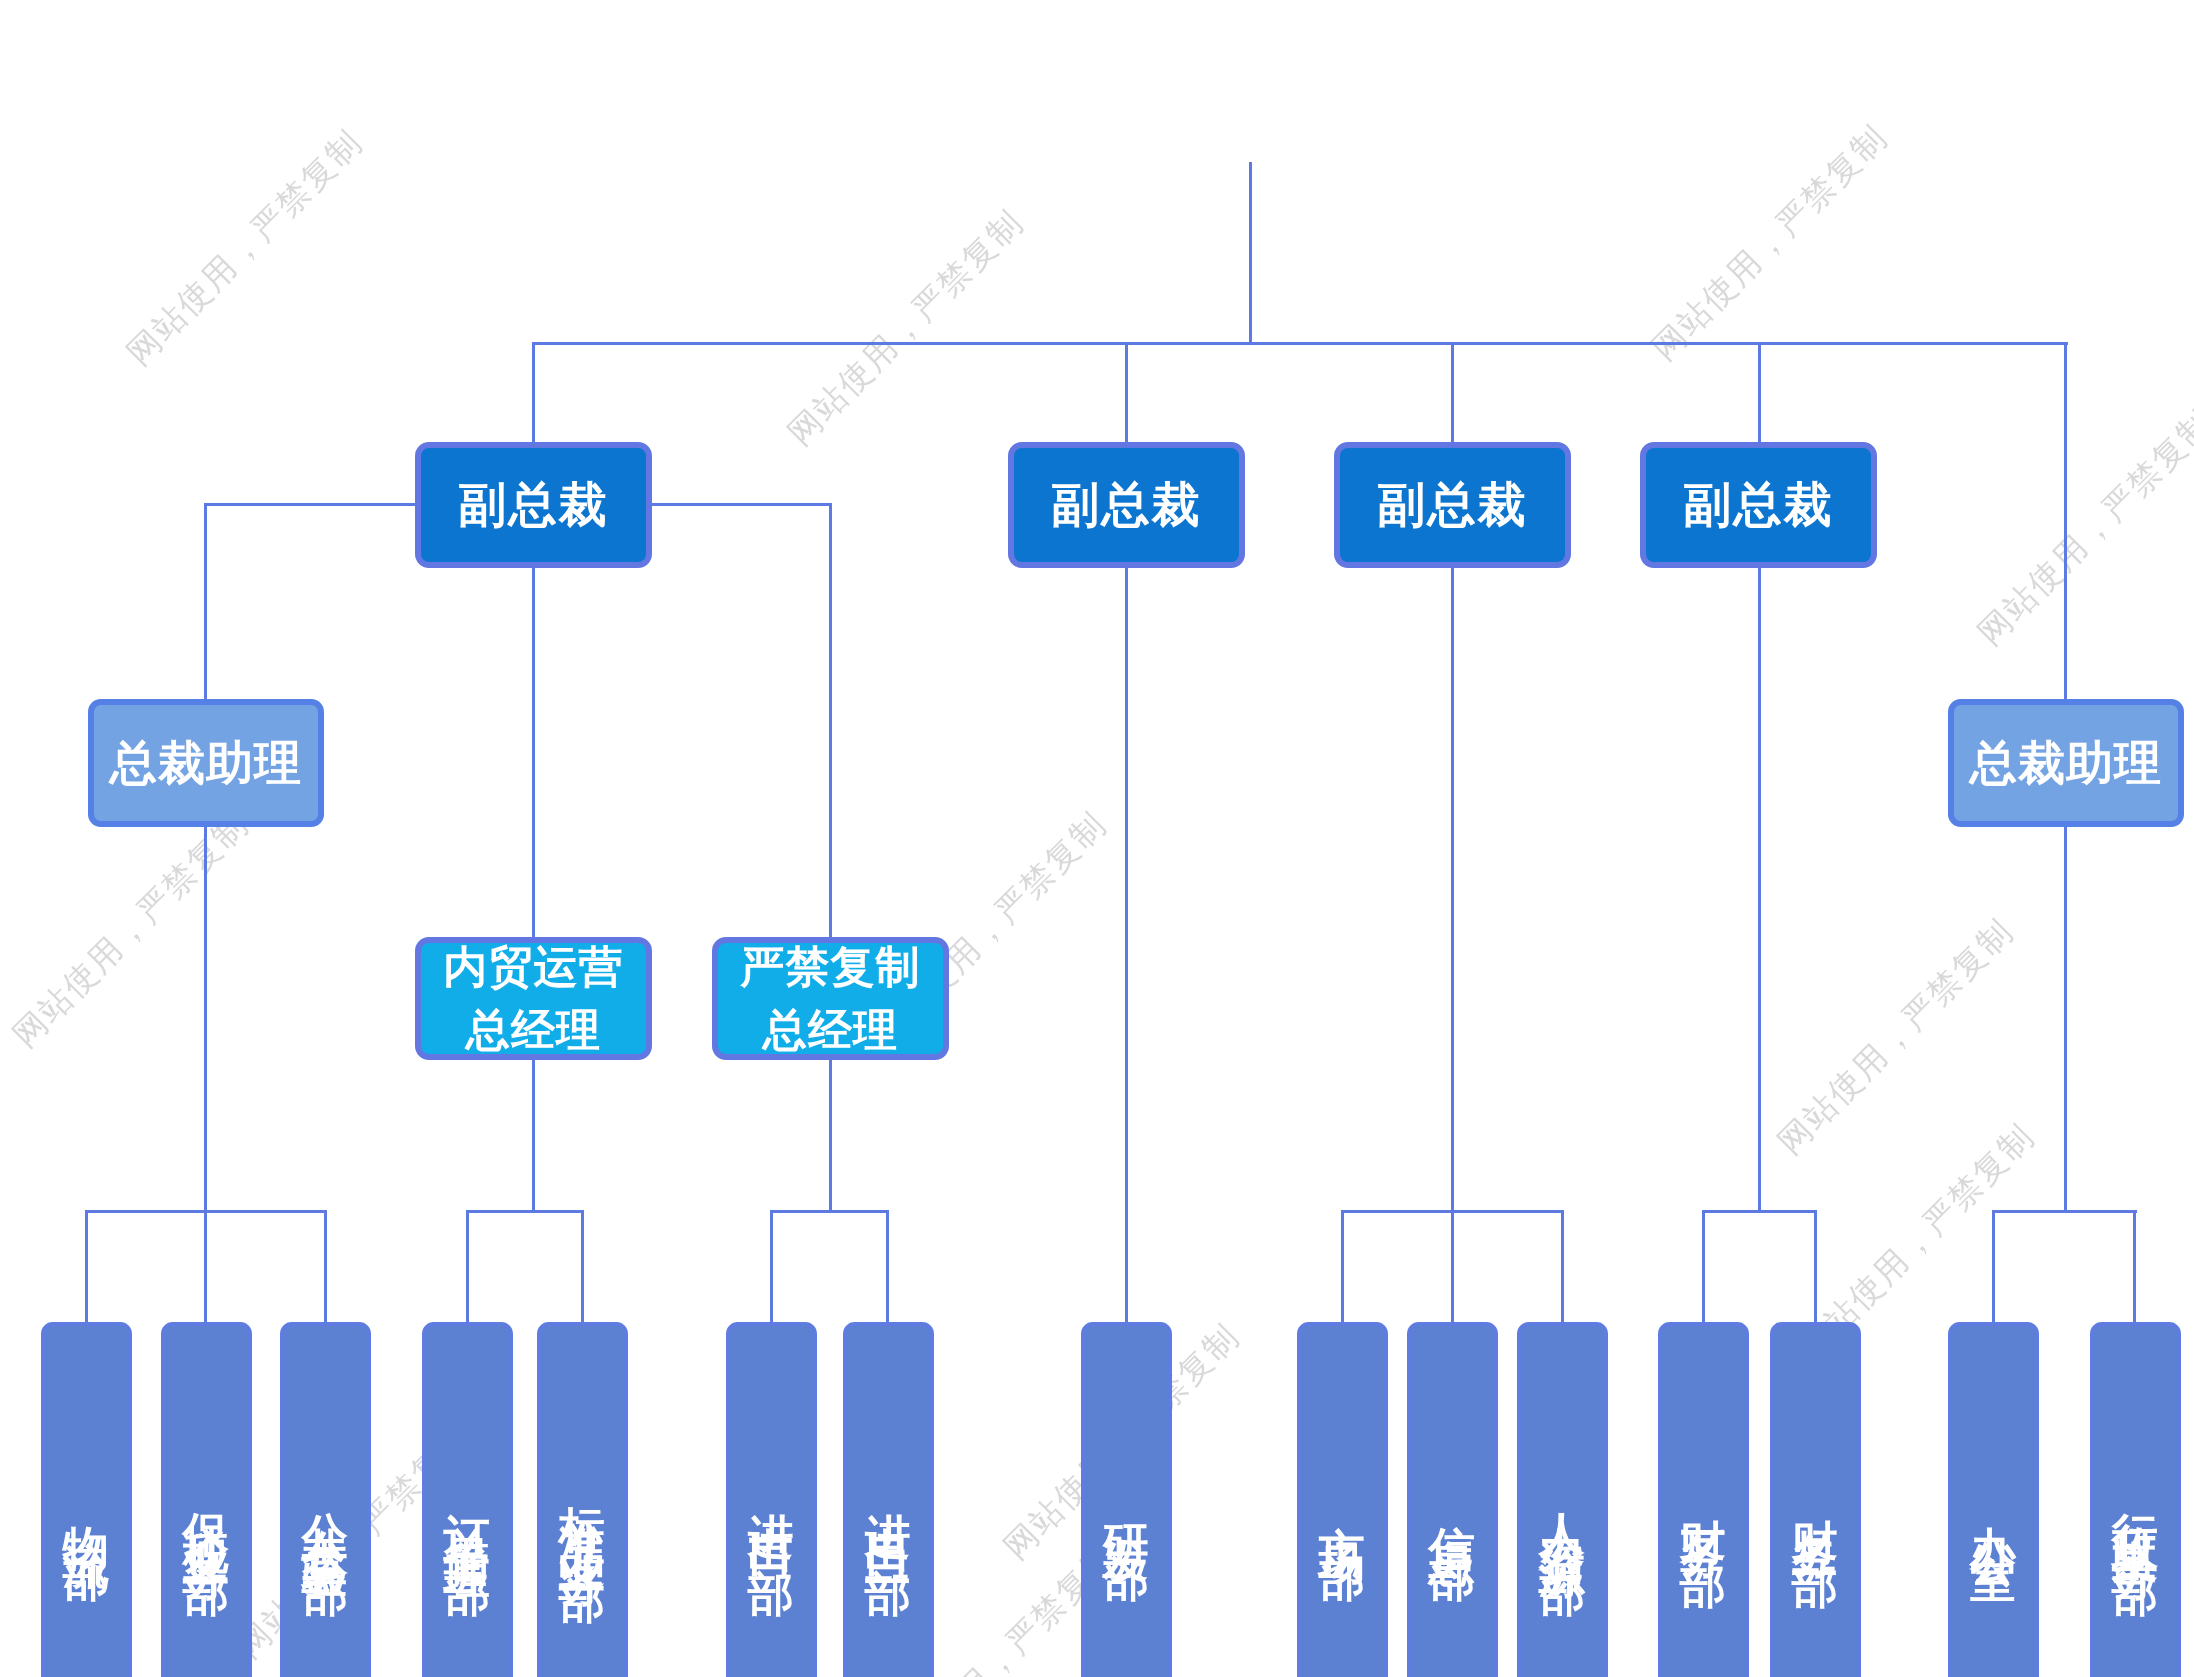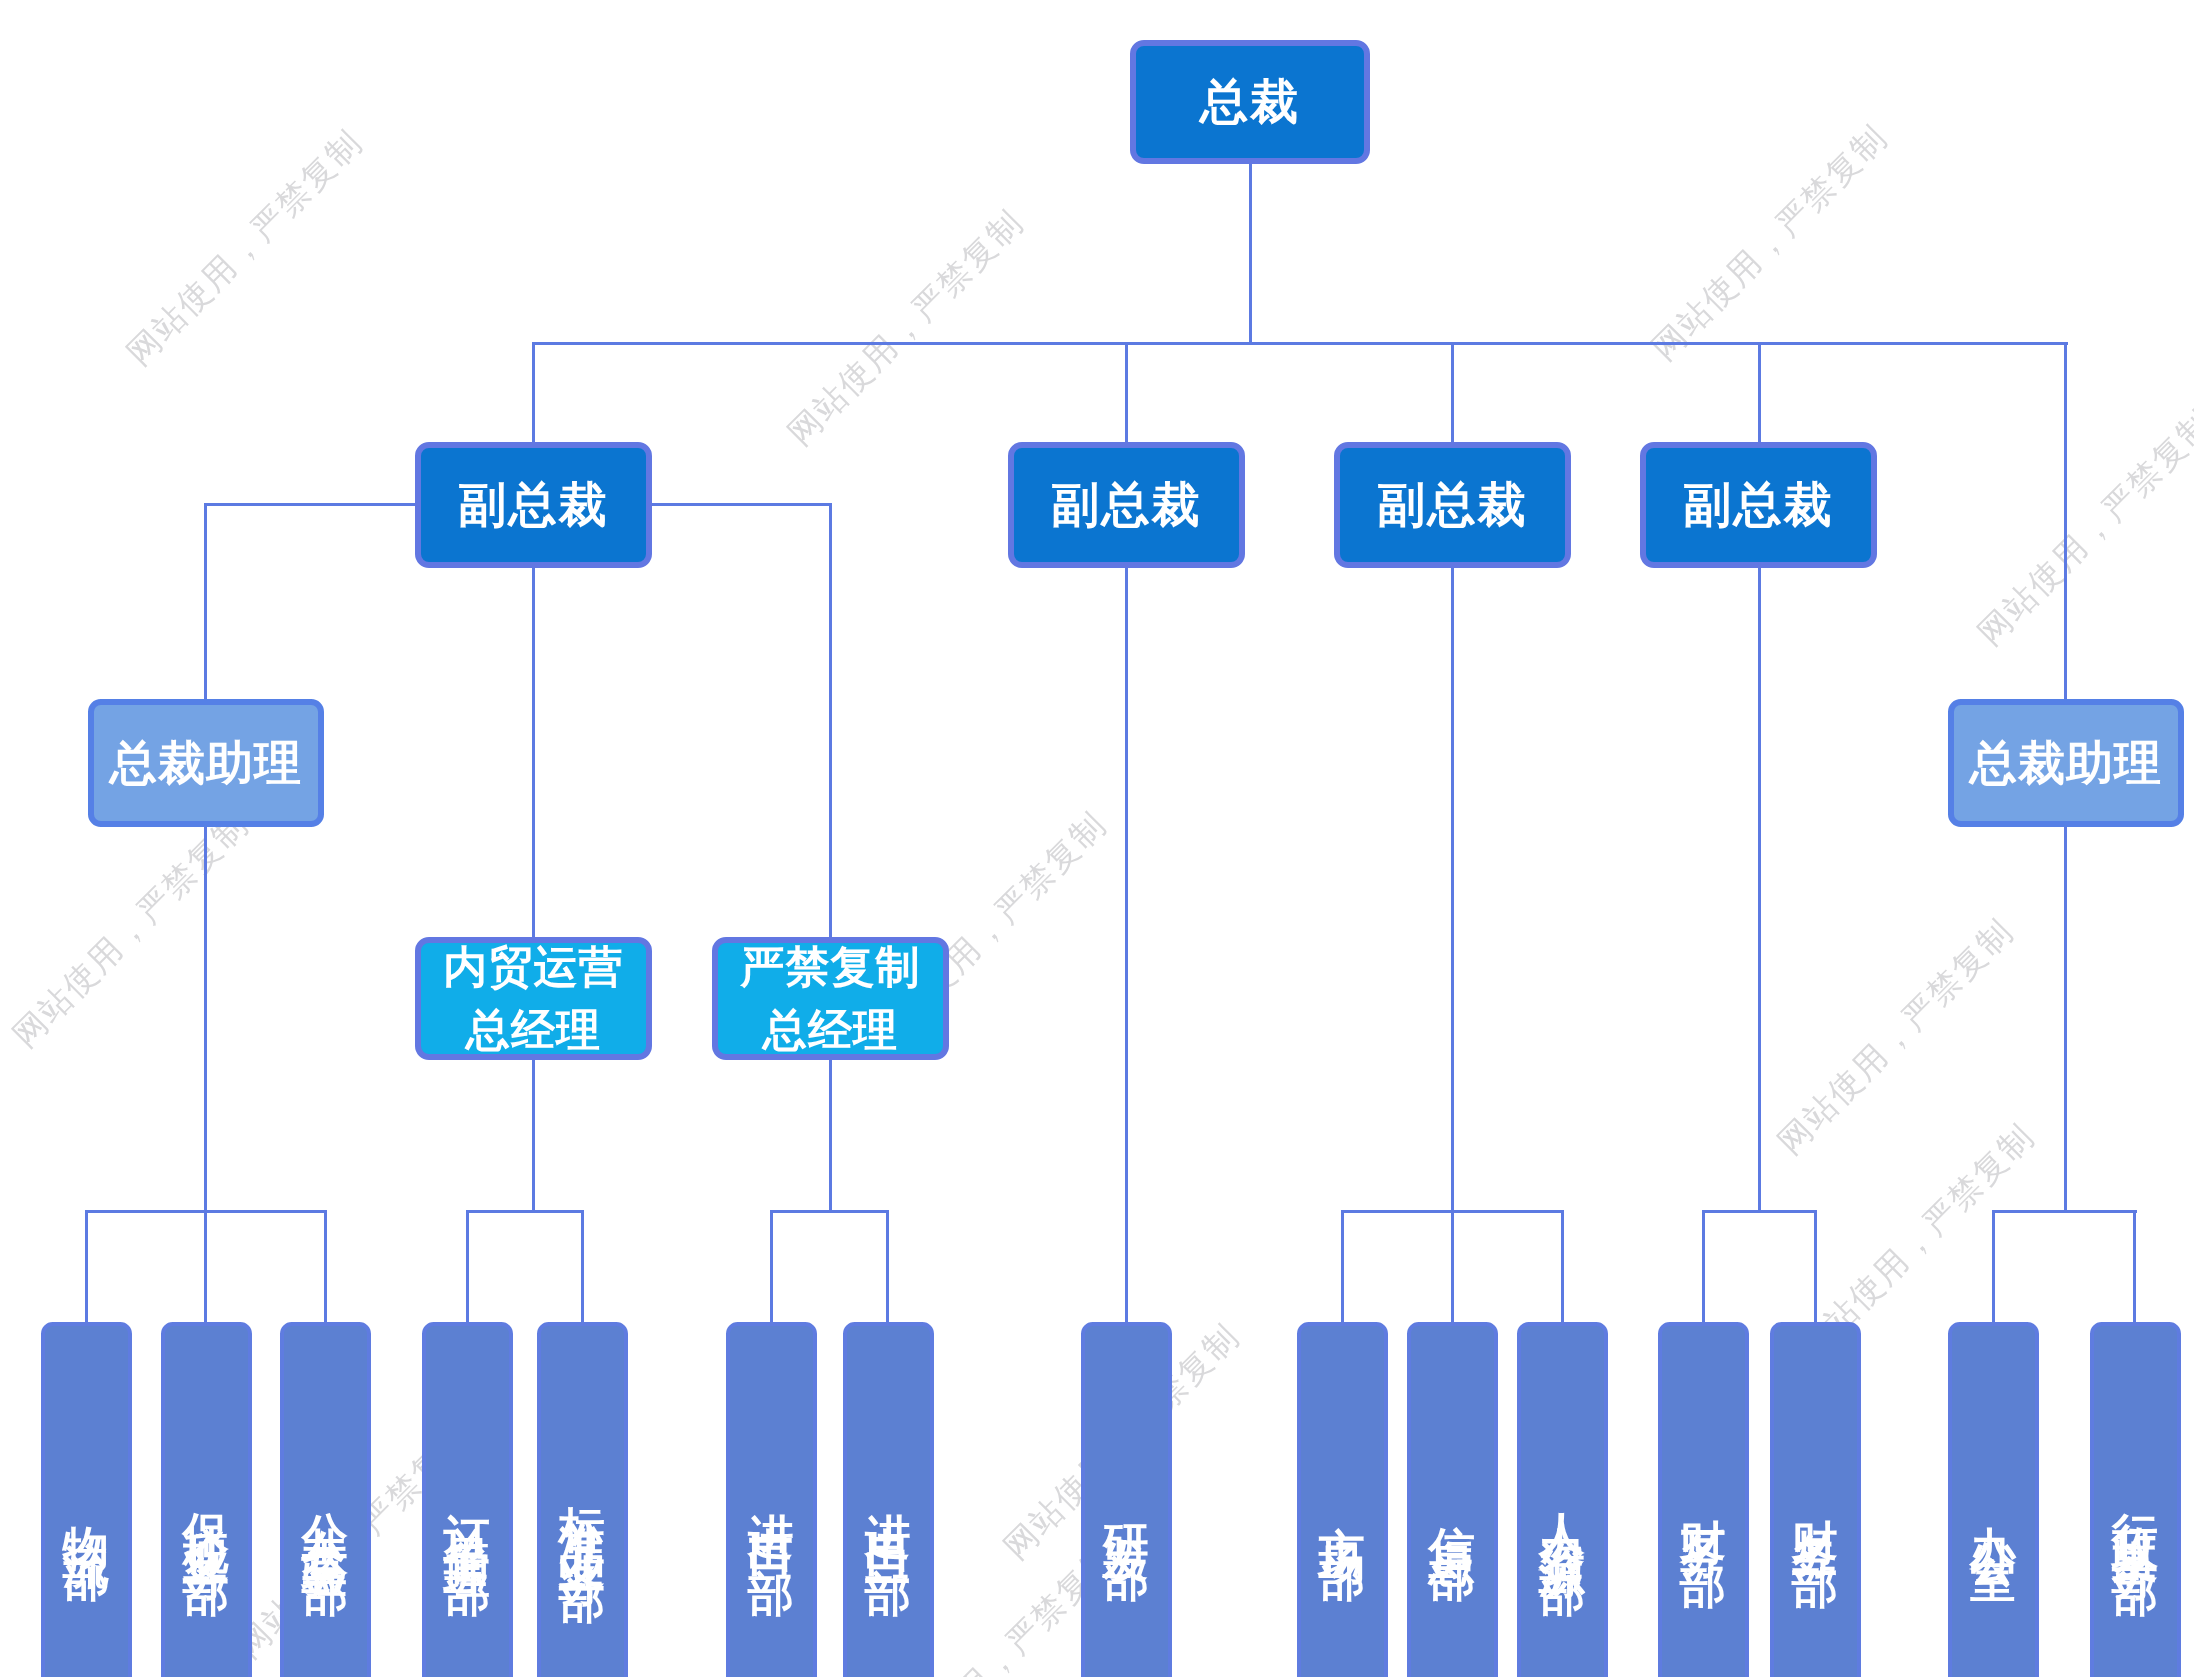--- a/index.html
+++ b/index.html
@@ -36,23 +36,20 @@
     <div class="watermark" style="left: 906px; top: 328px; color: rgb(217, 217, 219); font-size: 33px; transform: translate(-50%, -50%) rotate(-45deg);">网站使用，严禁复制</div>
     <div class="watermark" style="left: 1770px; top: 243px; color: rgb(217, 217, 219); font-size: 33px; transform: translate(-50%, -50%) rotate(-45deg);">网站使用，严禁复制</div>
     <div class="watermark" style="left: 2096px; top: 528px; color: rgb(217, 217, 219); font-size: 33px; transform: translate(-50%, -50%) rotate(-45deg);">网站使用，严禁复制</div>
     <div class="watermark" style="left: 131px; top: 930px; color: rgb(217, 217, 219); font-size: 33px; transform: translate(-50%, -50%) rotate(-45deg);">网站使用，严禁复制</div>
     <div class="watermark" style="left: 989px; top: 930px; color: rgb(217, 217, 219); font-size: 33px; transform: translate(-50%, -50%) rotate(-45deg);">网站使用，严禁复制</div>
     <div class="watermark" style="left: 1896px; top: 1037px; color: rgb(217, 217, 219); font-size: 33px; transform: translate(-50%, -50%) rotate(-45deg);">网站使用，严禁复制</div>
     <div class="watermark" style="left: 355px; top: 1541px; color: rgb(217, 217, 219); font-size: 33px; transform: translate(-50%, -50%) rotate(-45deg);">网站使用，严禁复制</div>
     <div class="watermark" style="left: 1122px; top: 1442px; color: rgb(217, 217, 219); font-size: 33px; transform: translate(-50%, -50%) rotate(-45deg);">网站使用，严禁复制</div>
     <div class="watermark" style="left: 1917px; top: 1242px; color: rgb(217, 217, 219); font-size: 33px; transform: translate(-50%, -50%) rotate(-45deg);">网站使用，严禁复制</div>
     <div class="watermark" style="left: 1000px; top: 1661px; color: rgb(217, 217, 219); font-size: 33px; transform: translate(-50%, -50%) rotate(-45deg);">网站使用，严禁复制</div>
-    <div class="box l1" style="left: 1130px; top: 40px; width: 240px; height: 124px;">
-      <span class="label">总裁</span>
-    </div>
     <div class="box l1" style="left: 415px; top: 442px; width: 237px; height: 126px;">
       <span class="label">副总裁</span>
     </div>
     <div class="box l1" style="left: 1008px; top: 442px; width: 237px; height: 126px;">
       <span class="label">副总裁</span>
     </div>
     <div class="box l1" style="left: 1334px; top: 442px; width: 237px; height: 126px;">
       <span class="label">副总裁</span>
     </div>
     <div class="box l1" style="left: 1640px; top: 442px; width: 237px; height: 126px;">

